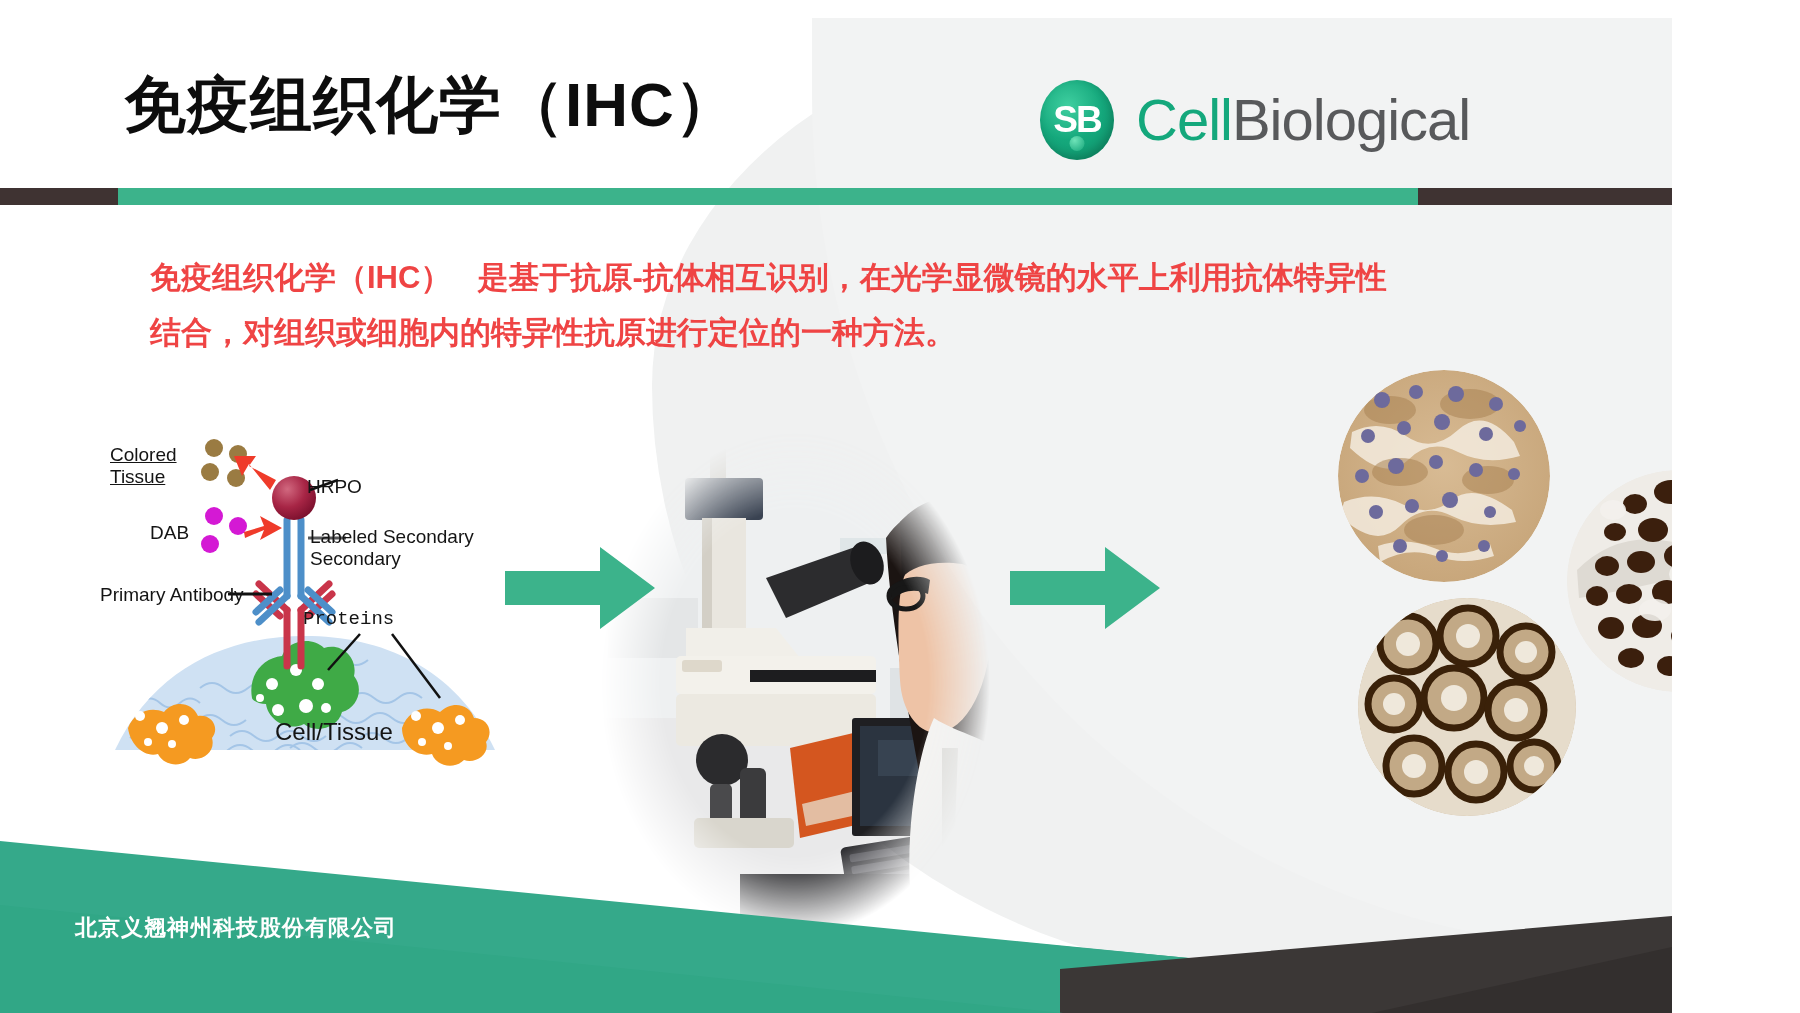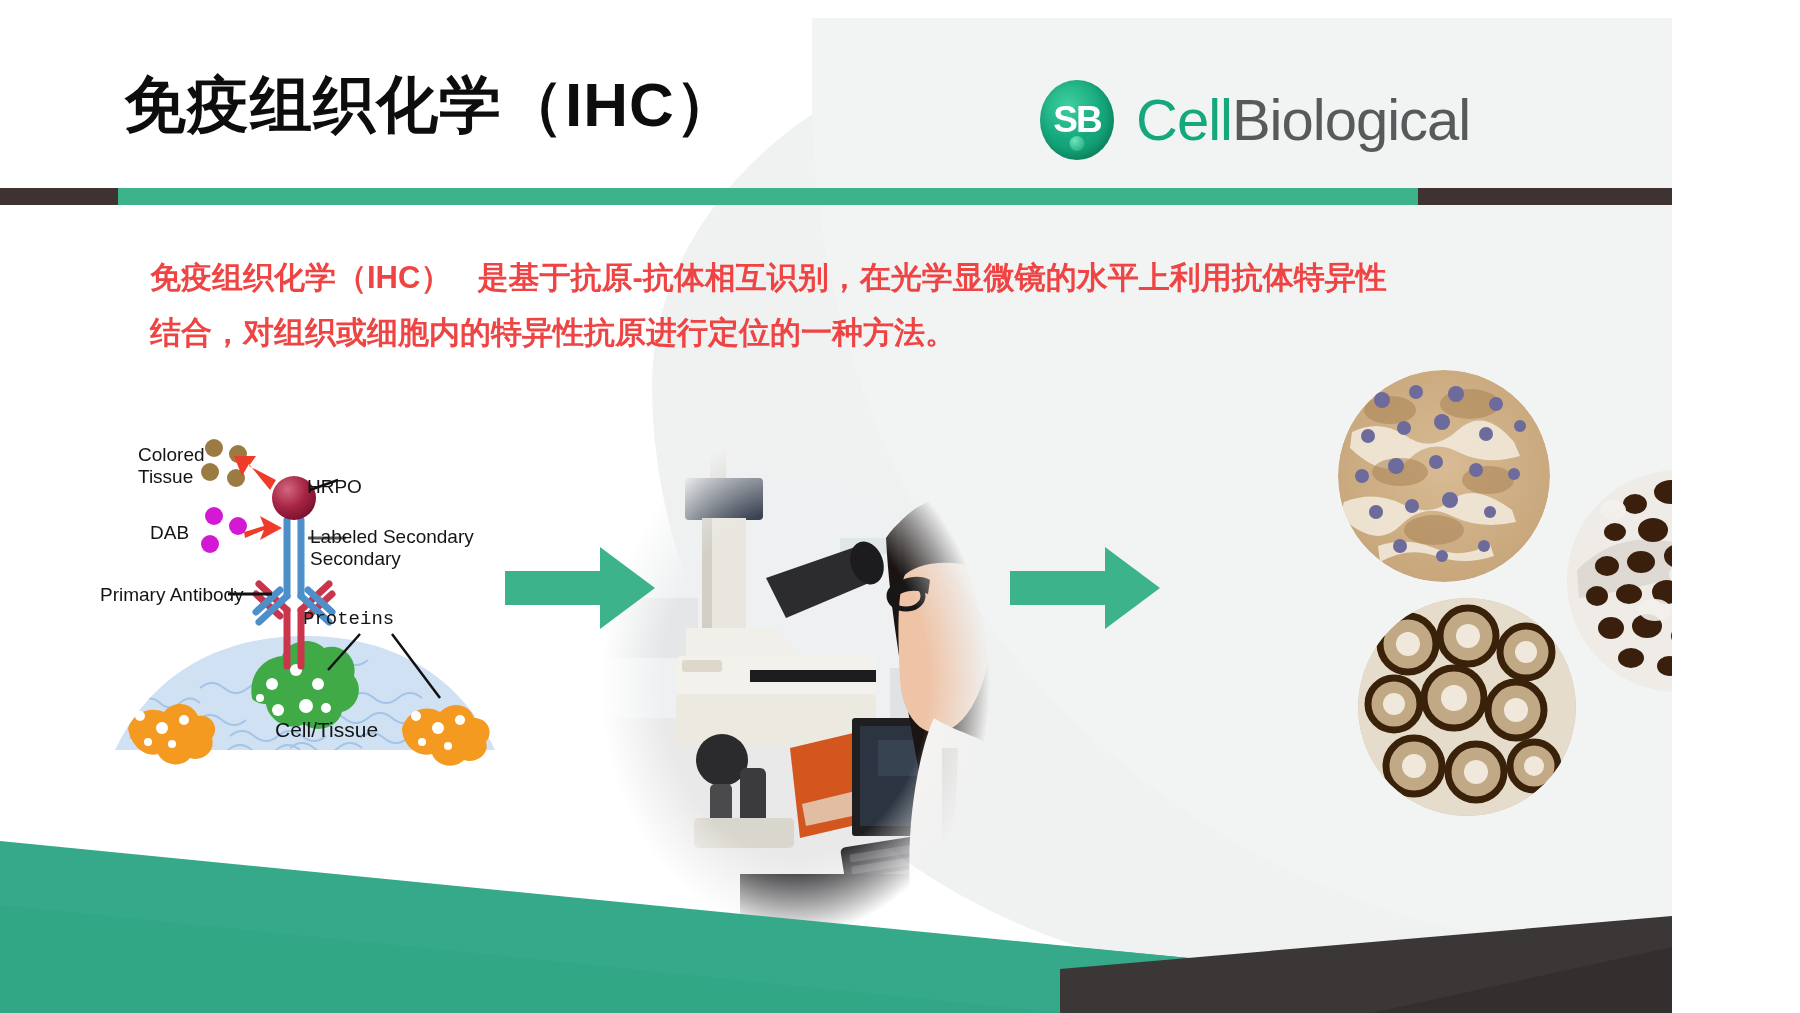--- a/index.html
+++ b/index.html
@@ -45,27 +45,27 @@
   
   .body-text{position:absolute;left:150px;top:232px;width:1400px;z-index:6;
              font-size:31px;font-weight:bold;color:#ef4444;line-height:1.78;}
   .body-text .lead{letter-spacing:0px;}
   .gapspace{display:inline-block;width:26px;}
 
   
   .schematic{position:absolute;left:110px;top:380px;width:400px;height:375px;z-index:6;}
   .sch-title{position:absolute;left:14px;top:10px;font-size:21px;font-weight:bold;color:#111;white-space:nowrap;}
   .sch-lbl{position:absolute;font-size:19px;color:#141414;font-weight:400;line-height:1.15;}
-  .lbl-colored{left:28px;top:46px;}
+  .lbl-colored{left:0;top:46px;text-decoration:underline;}
   .lbl-dab{left:40px;top:124px;}
   .lbl-hrpo{left:197px;top:78px;}
   .lbl-secondary{left:200px;top:128px;width:175px;}
   .lbl-primary{left:-10px;top:186px;}
   .lbl-proteins{left:193px;top:211px;font-family:Liberation Mono, monospace;}
-  .lbl-cell{left:165px;top:320px;font-size:21px;}
+  .lbl-cell{left:165px;top:320px;font-size:24px;}
   .schematic svg{position:absolute;left:0;top:0;}
 
   
   .arrow{position:absolute;z-index:7;}
   .arrow1{left:505px;top:525px;}
   .arrow2{left:1010px;top:525px;}
 
   
   .photo{position:absolute;left:590px;top:400px;width:410px;height:530px;z-index:6;
          border-radius:50% / 50%;overflow:hidden;
@@ -441,14 +441,15 @@
   <div class="band-wrap">
     <svg width="1800" height="230" viewBox="0 0 1800 230">
       <path d="M0 46 L1800 214 L1800 230 L0 230 Z" fill="#2f9d80"></path>
       <path d="M0 54 L1800 222 L1800 230 L0 230 Z" fill="#36a98a"></path>
       <path d="M0 40 L1300 168 L1300 230 L0 230 Z" fill="#35a98a"></path>
       <path d="M1060 168 L1800 104 L1800 230 L1060 230 Z" fill="#3b3736"></path>
       <path d="M1290 230 L1800 118 L1800 230 Z" fill="#332f2e"></path>
       <path d="M0 104 L1240 230 L0 230 Z" fill="#31a786"></path>
     </svg>
   </div>
+  <div class="footer-text">北京义翘神州科技股份有限公司</div>
 
 </div>
 
 </body></html>

